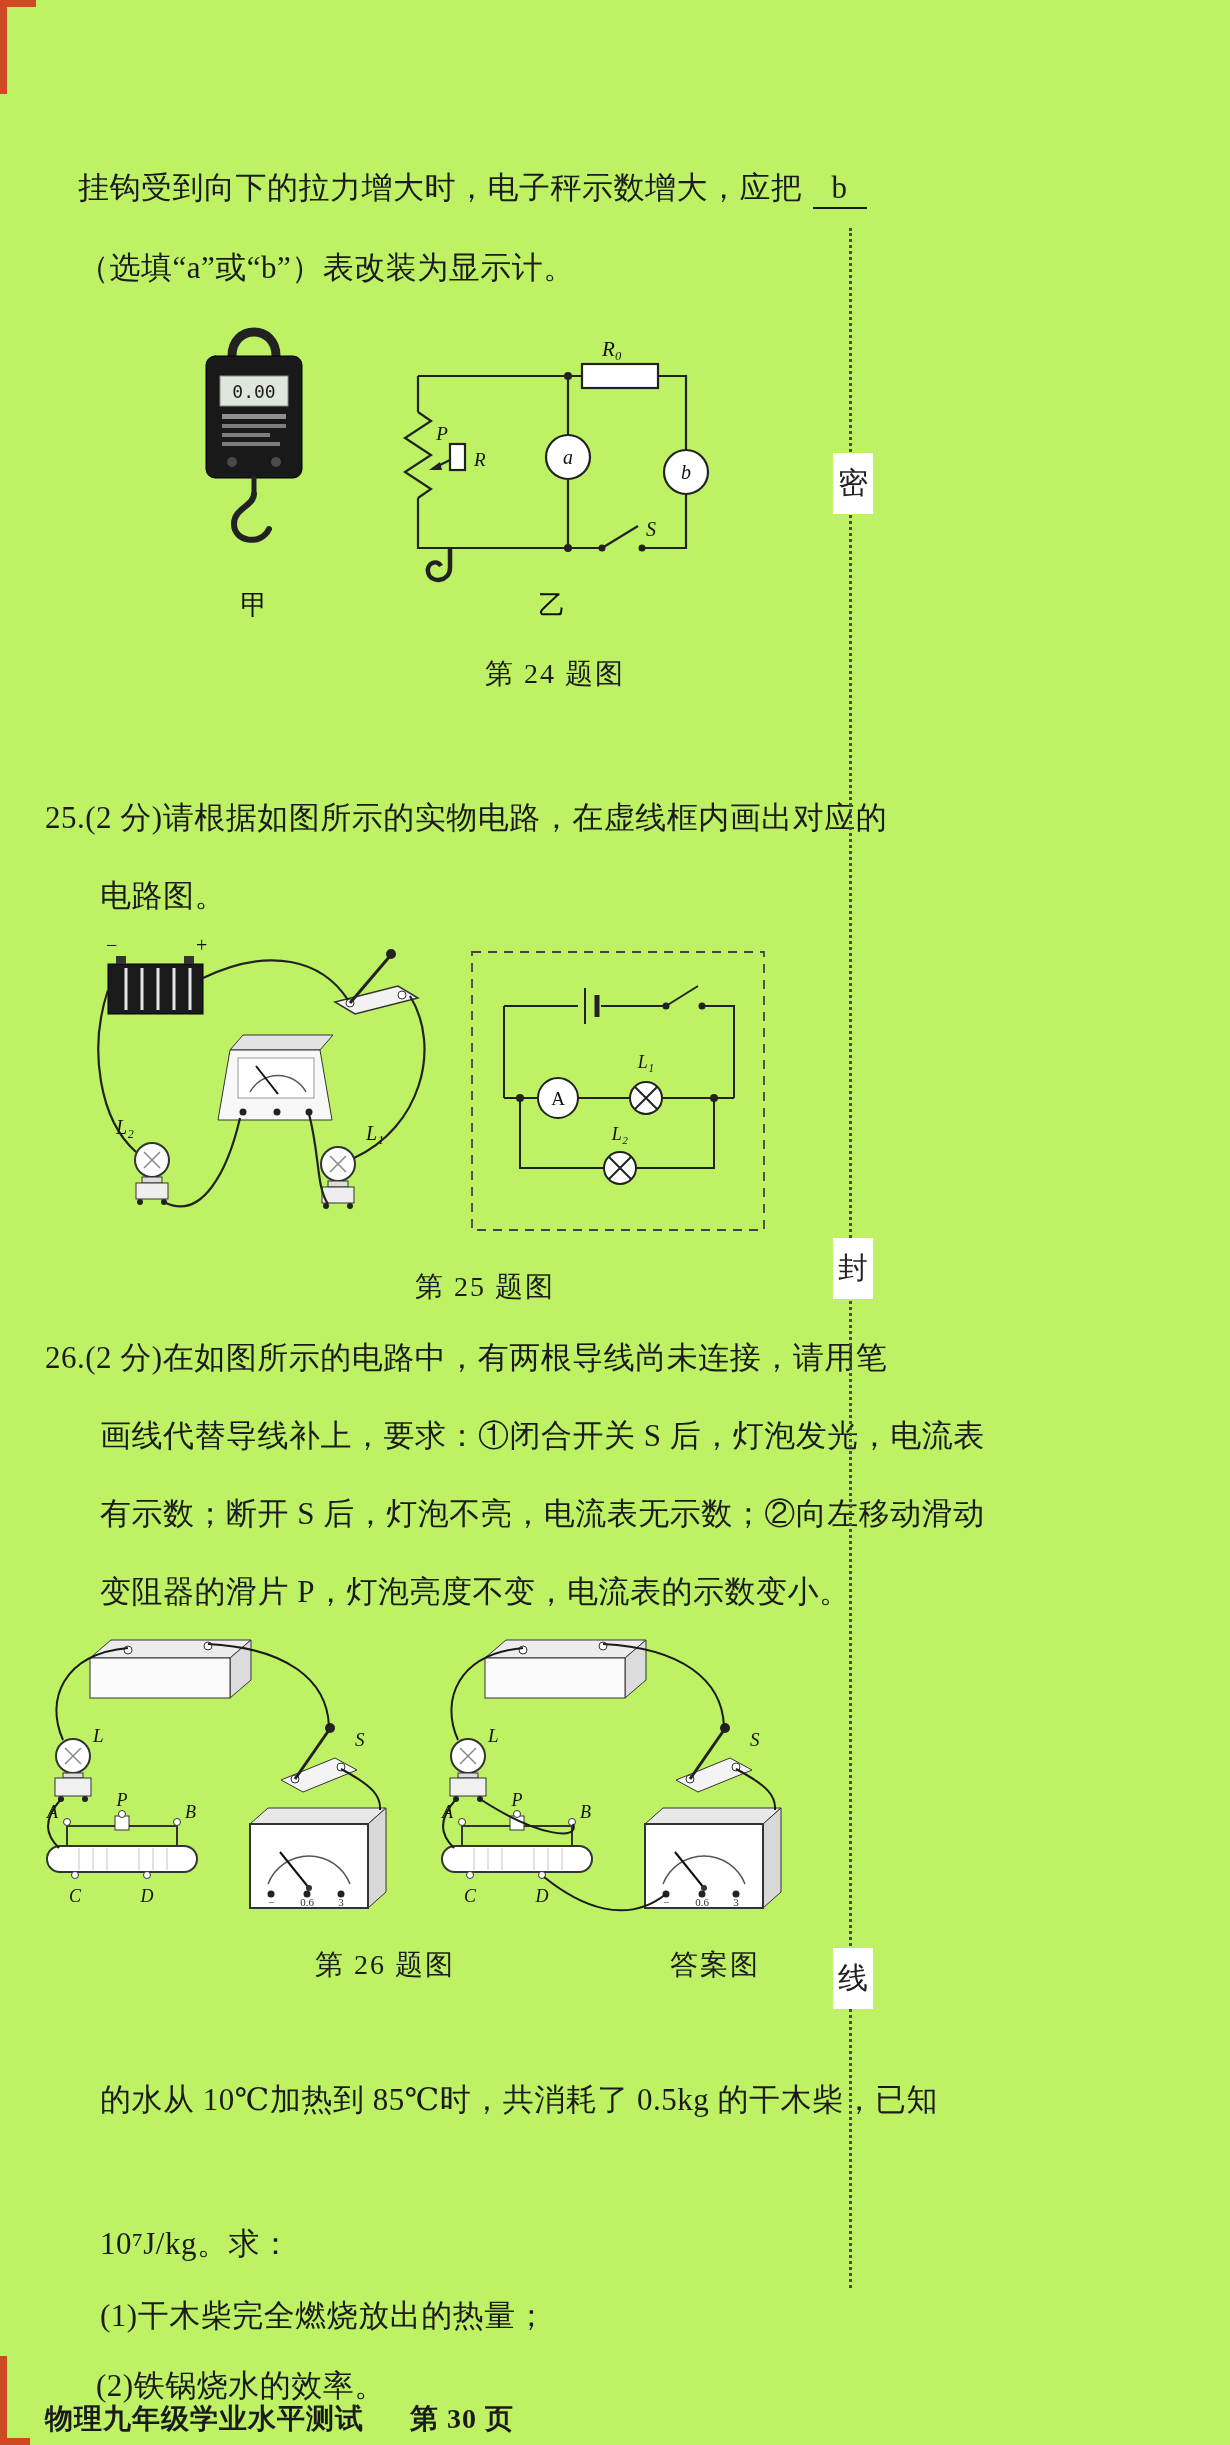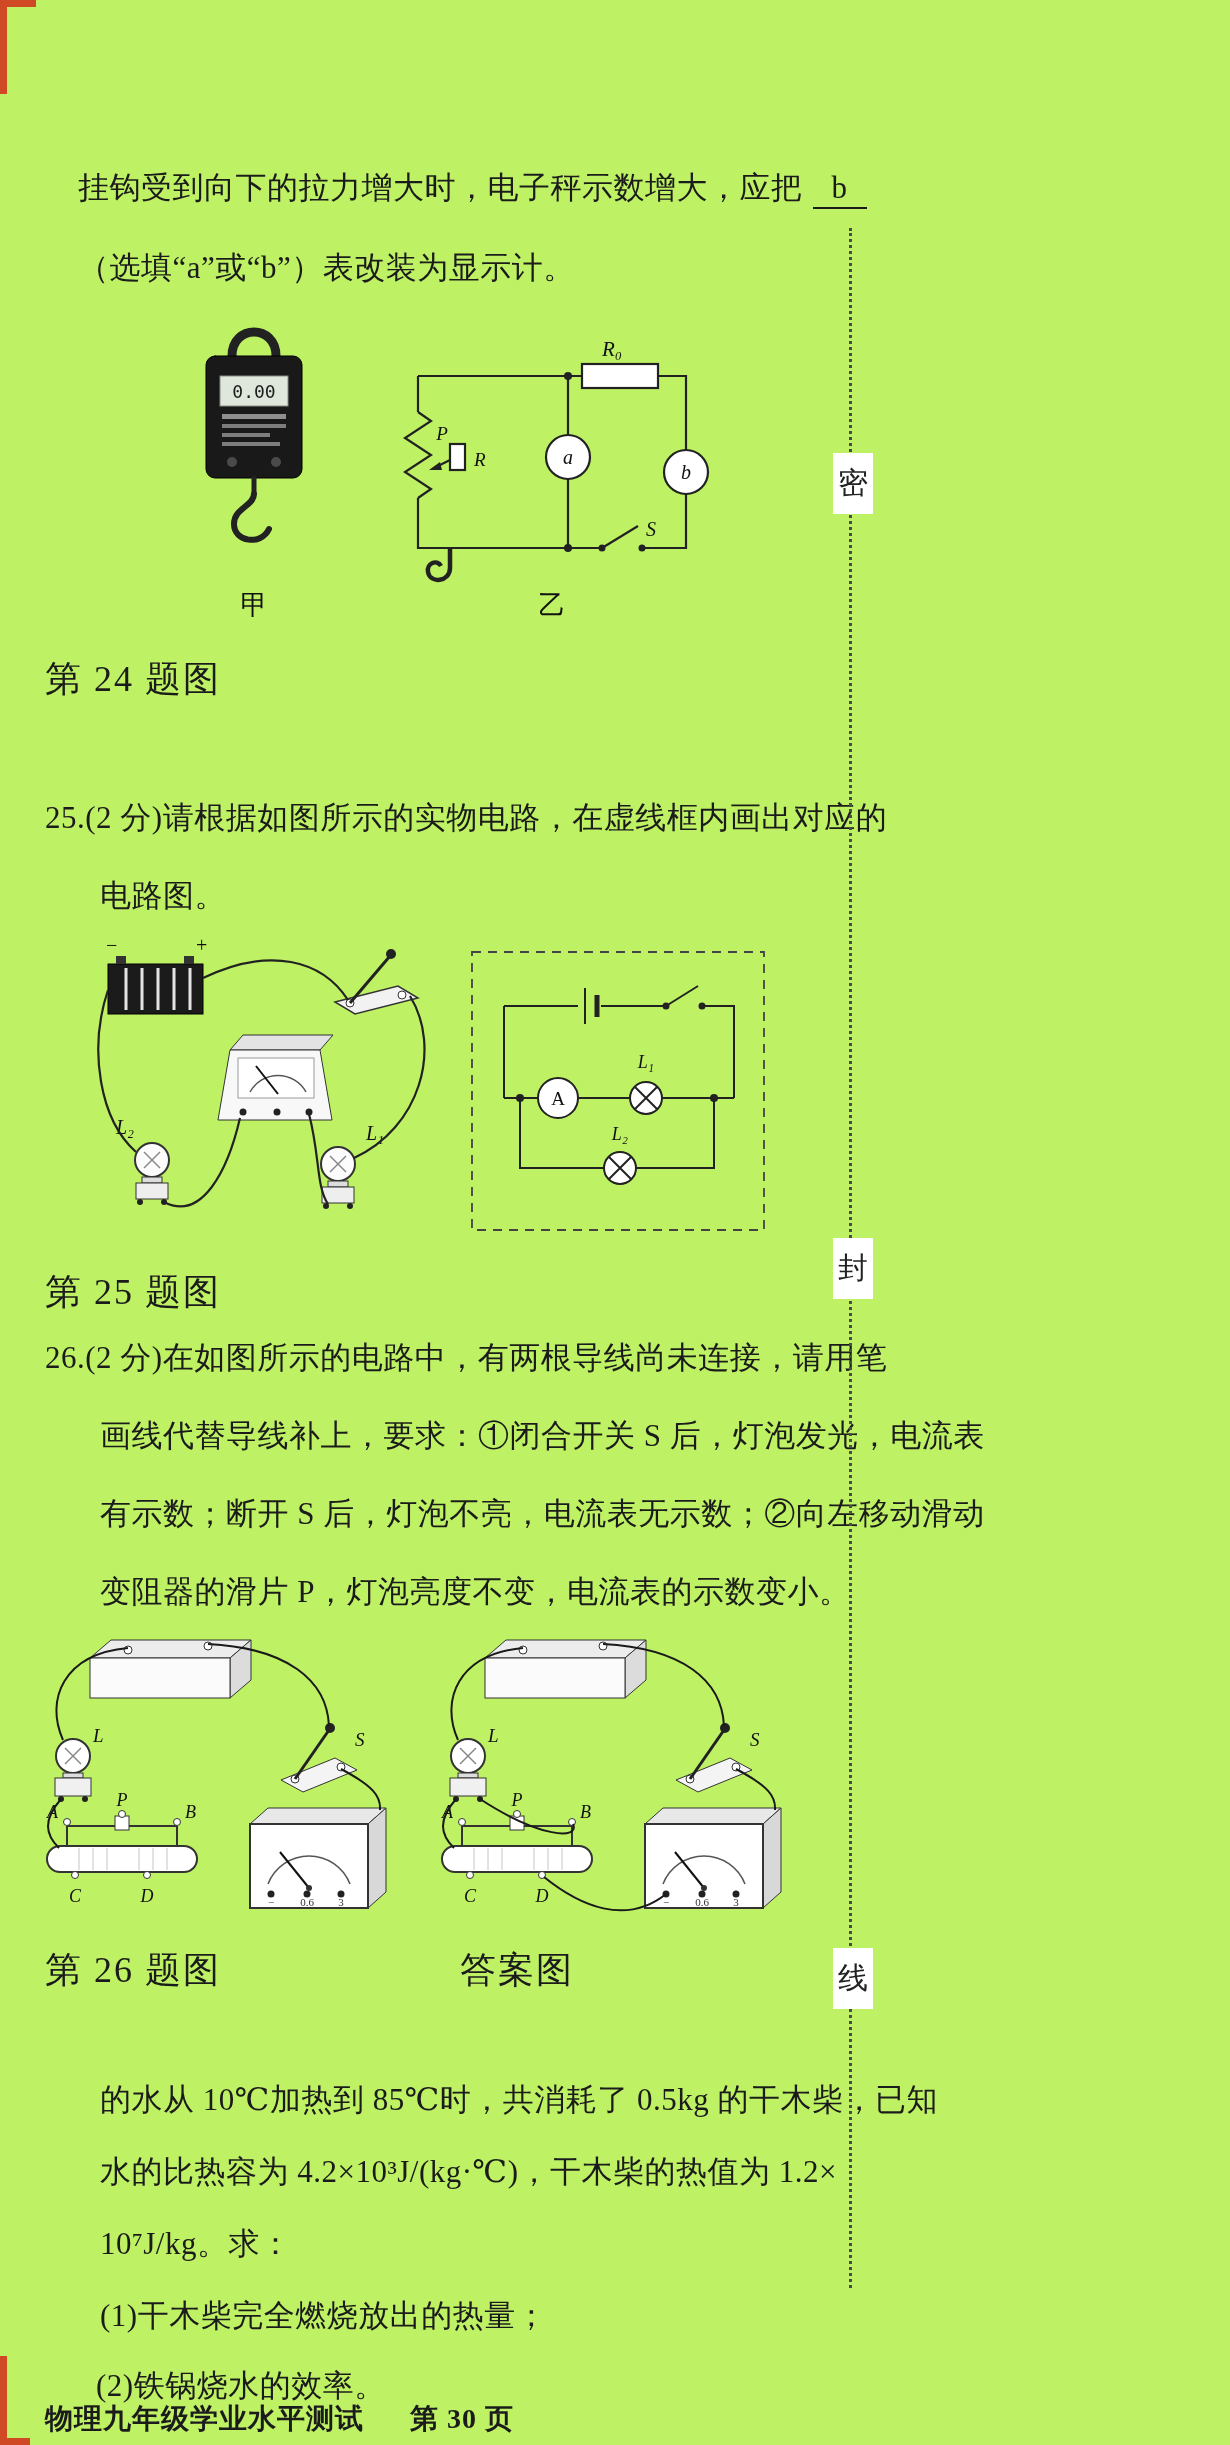--- a/index.html
+++ b/index.html
@@ -1,21 +1,21 @@
 <!DOCTYPE html>
 <html><head>
 <meta charset="utf-8">
 <style>
   *{margin:0;padding:0;box-sizing:border-box}
   html,body{background:#ffffff}
   .page{position:relative;width:1230px;height:2445px;background:#bef264;
         font-family:"Liberation Serif","DejaVu Serif",serif;color:#1b1b1b;overflow:hidden}
   .tline{position:absolute;font-size:31px;line-height:44px;white-space:nowrap;letter-spacing:.5px}
   .heading{position:absolute;left:45px;top:724px;font-size:32px;font-weight:bold;letter-spacing:1px;white-space:nowrap}
-  .caption{position:absolute;font-size:36px;text-align:left;letter-spacing:2px;white-space:nowrap}
+  .caption{position:absolute;font-size:28px;text-align:right;letter-spacing:2px;white-space:nowrap}
   .ans{display:inline-block;min-width:54px;text-align:center;border-bottom:2.5px solid #1b1b1b;margin-left:10px;line-height:38px}
   .footer{position:absolute;left:45px;top:2400px;width:770px;text-align:left;font-size:28px;font-weight:bold;letter-spacing:1px}
   .footer .gap{display:inline-block;width:46px}
   .seal{position:absolute;left:849px;top:228px;height:2060px;width:0;border-left:3px dotted #4b4b4b}
   .seal span{position:absolute;left:-19px;width:40px;text-align:center;background:#fff;font-size:30px;padding:10px 0;color:#222}
   .mark{position:absolute;background:#cf4a24}
   .fig{position:absolute}
   svg text{font-family:"Liberation Serif","DejaVu Serif",serif}
 </style>
 </head>
@@ -298,21 +298,20 @@
           <path d="M236,266 C196,298 150,278 114,249"></path>
           <path d="M50,171 C110,210 150,212 143,196"></path>
         </g>
       </g>
     </svg>
   </div>
   <div class="caption" style="left:45px;top:1946px;width:410px">第 26 题图</div>
   <div class="caption" style="left:460px;top:1946px;width:300px">答案图</div>
 
   <div class="tline" style="left:100px;top:2078px">的水从 10℃加热到 85℃时，共消耗了 0.5kg 的干木柴，已知</div>
-  <div class="tline" style="left:100px;top:2150px">水的比热容为 4.2×10³J/(kg·℃)，干木柴的热值为 1.2×</div>
   <div class="tline" style="left:100px;top:2222px">10⁷J/kg。求：</div>
   <div class="tline" style="left:100px;top:2294px">(1)干木柴完全燃烧放出的热量；</div>
   <div class="tline" style="left:96px;top:2364px">(2)铁锅烧水的效率。</div>
 
   <div class="footer">
     <span>物理九年级学业水平测试</span><span class="gap"></span><span>第 30 页</span>
   </div>
 
   <div class="seal">
     <span style="top:225px">密</span>

